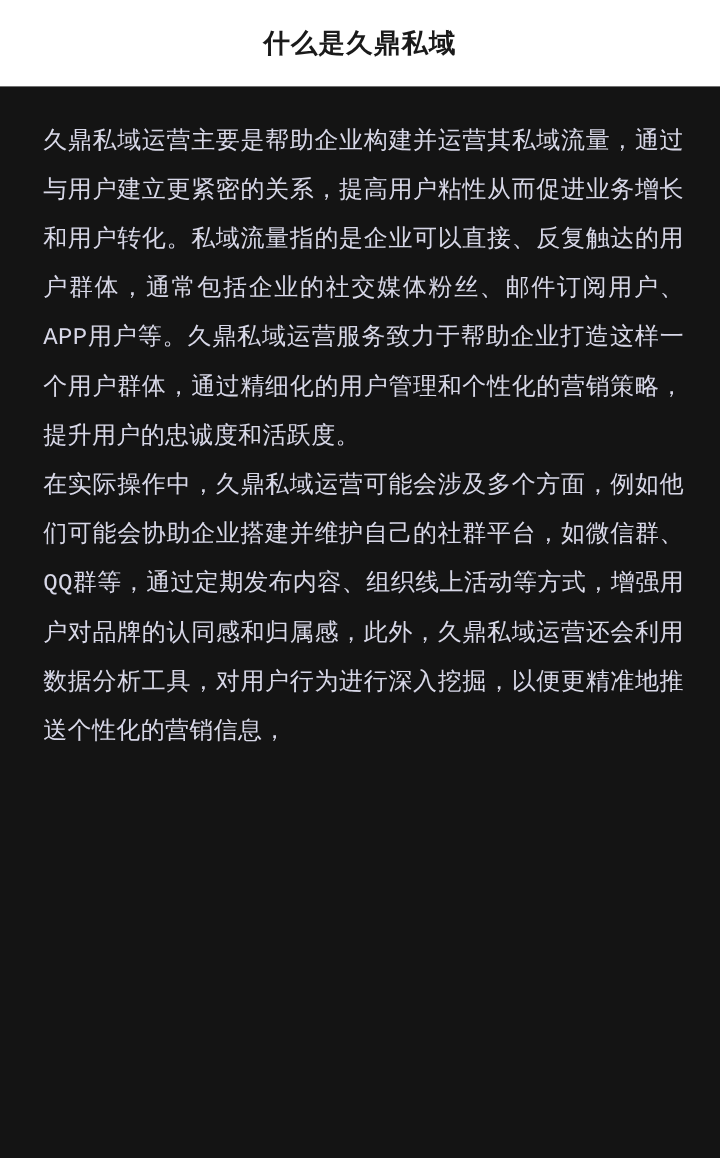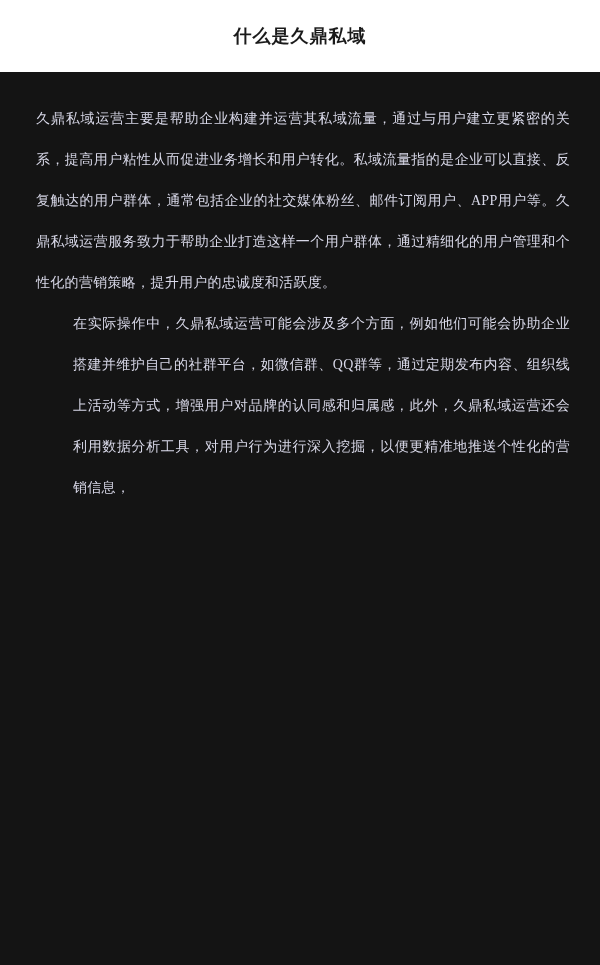--- a/index.html
+++ b/index.html
@@ -21,52 +21,51 @@
     box-sizing: border-box;
   }
   .title-bar {
     height: 72px;
     display: flex;
     align-items: center;
     justify-content: center;
     background: #ffffff;
   }
   .title-text {
-    font-size: 18px;
+    font-size: 22px;
     font-weight: bold;
     color: #1a1a1a;
     letter-spacing: 1px;
     font-family: "Liberation Sans", sans-serif;
   }
   .article-card {
     position: absolute;
     left: 0;
     top: 72px;
     width: 600px;
     height: 893px;
     background: #141414;
     box-sizing: border-box;
     padding: 26px 30px 20px 36px;
   }
   .paragraph {
     color: #d8d8e8;
-    font-size: 14px;
+    font-size: 20px;
     line-height: 41px;
     text-align: justify;
     text-justify: inter-ideograph;
     margin: 0 0 0 0;
     letter-spacing: 0.3px;
-    font-family: Liberation Serif, serif;
+    font-family: Liberation Mono, monospace;
   }
   .paragraph.p-accent {
     color: #c9c9e6;
   }
   .paragraph + .paragraph {
     margin-top: 0;
-    margin-left: 37px;
   }
 </style>
 </head>
 <body>
 
 <div class="page">
 
   <div class="title-bar">
     <h1 class="title-text">什么是久鼎私域</h1>
   </div>

